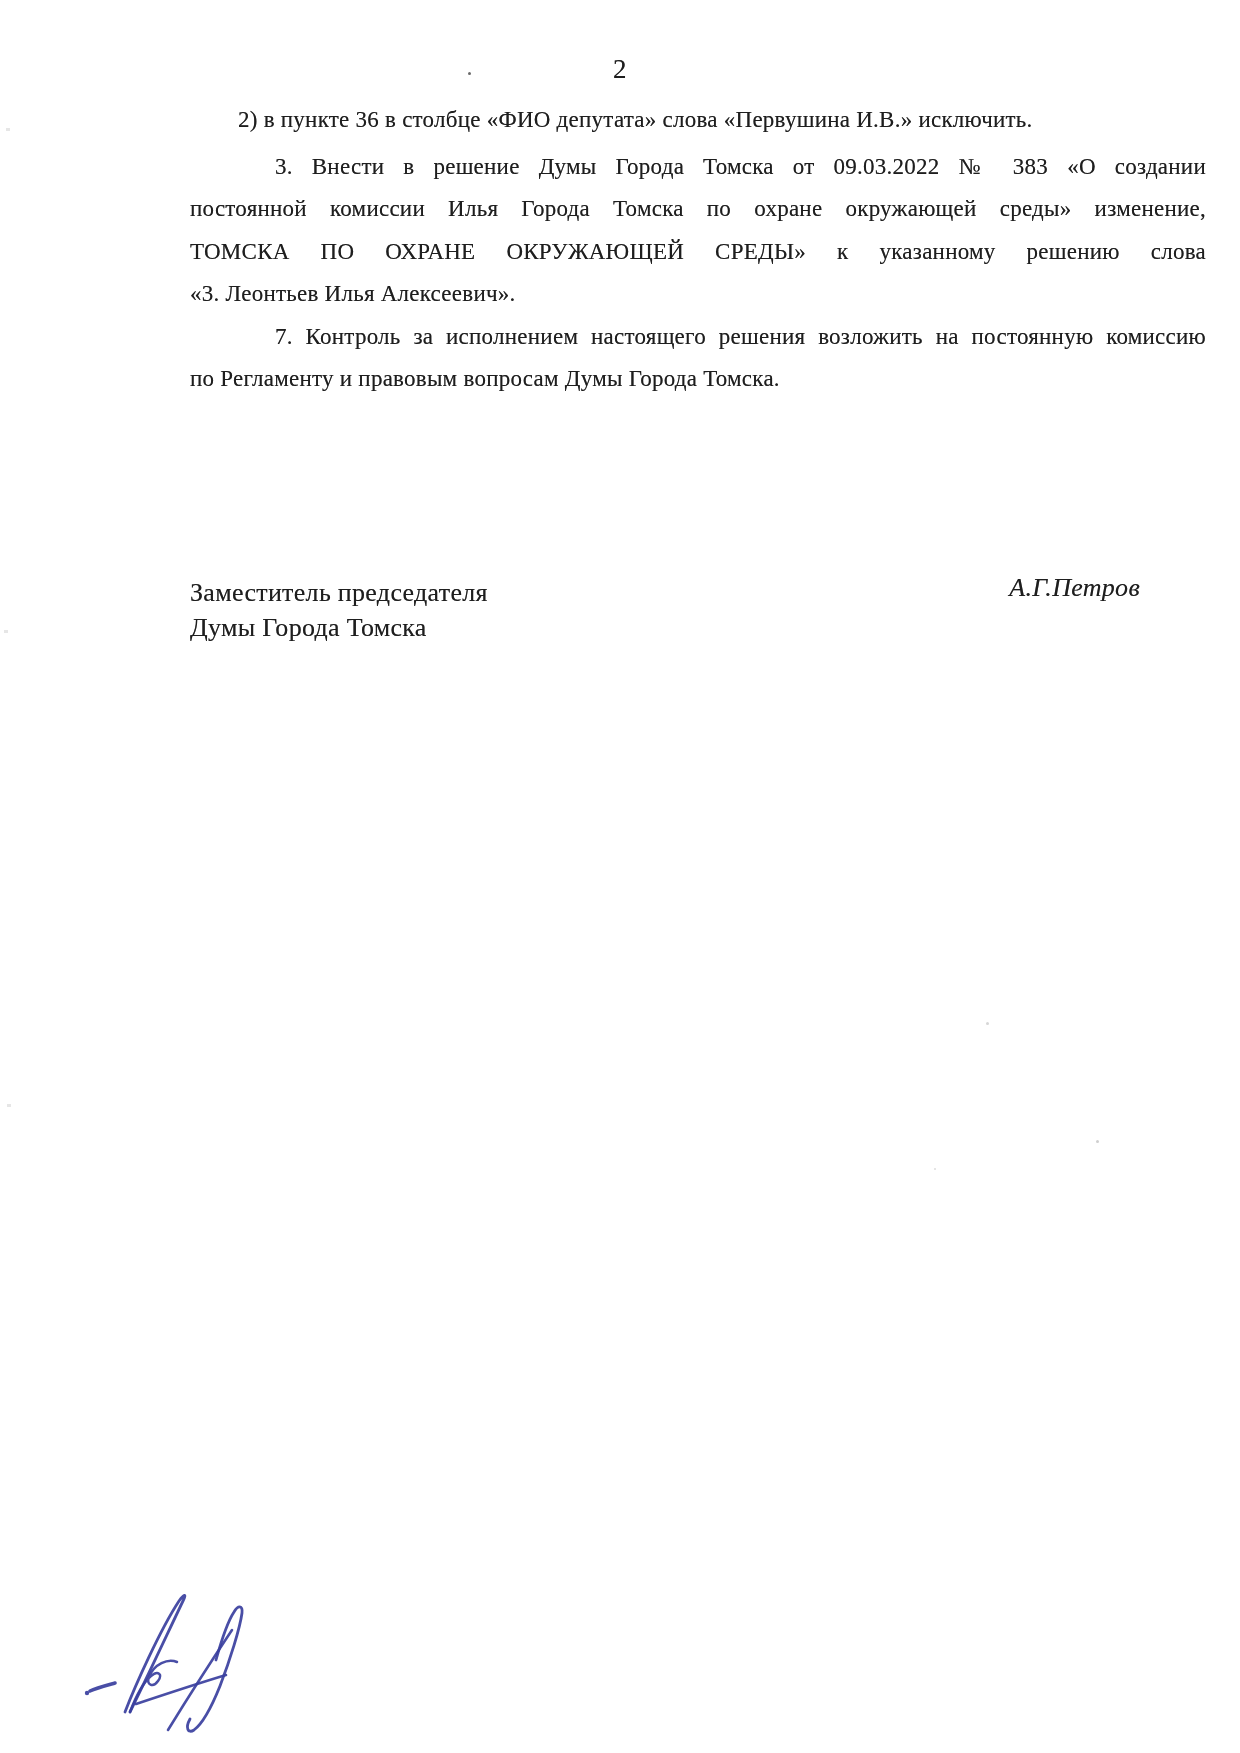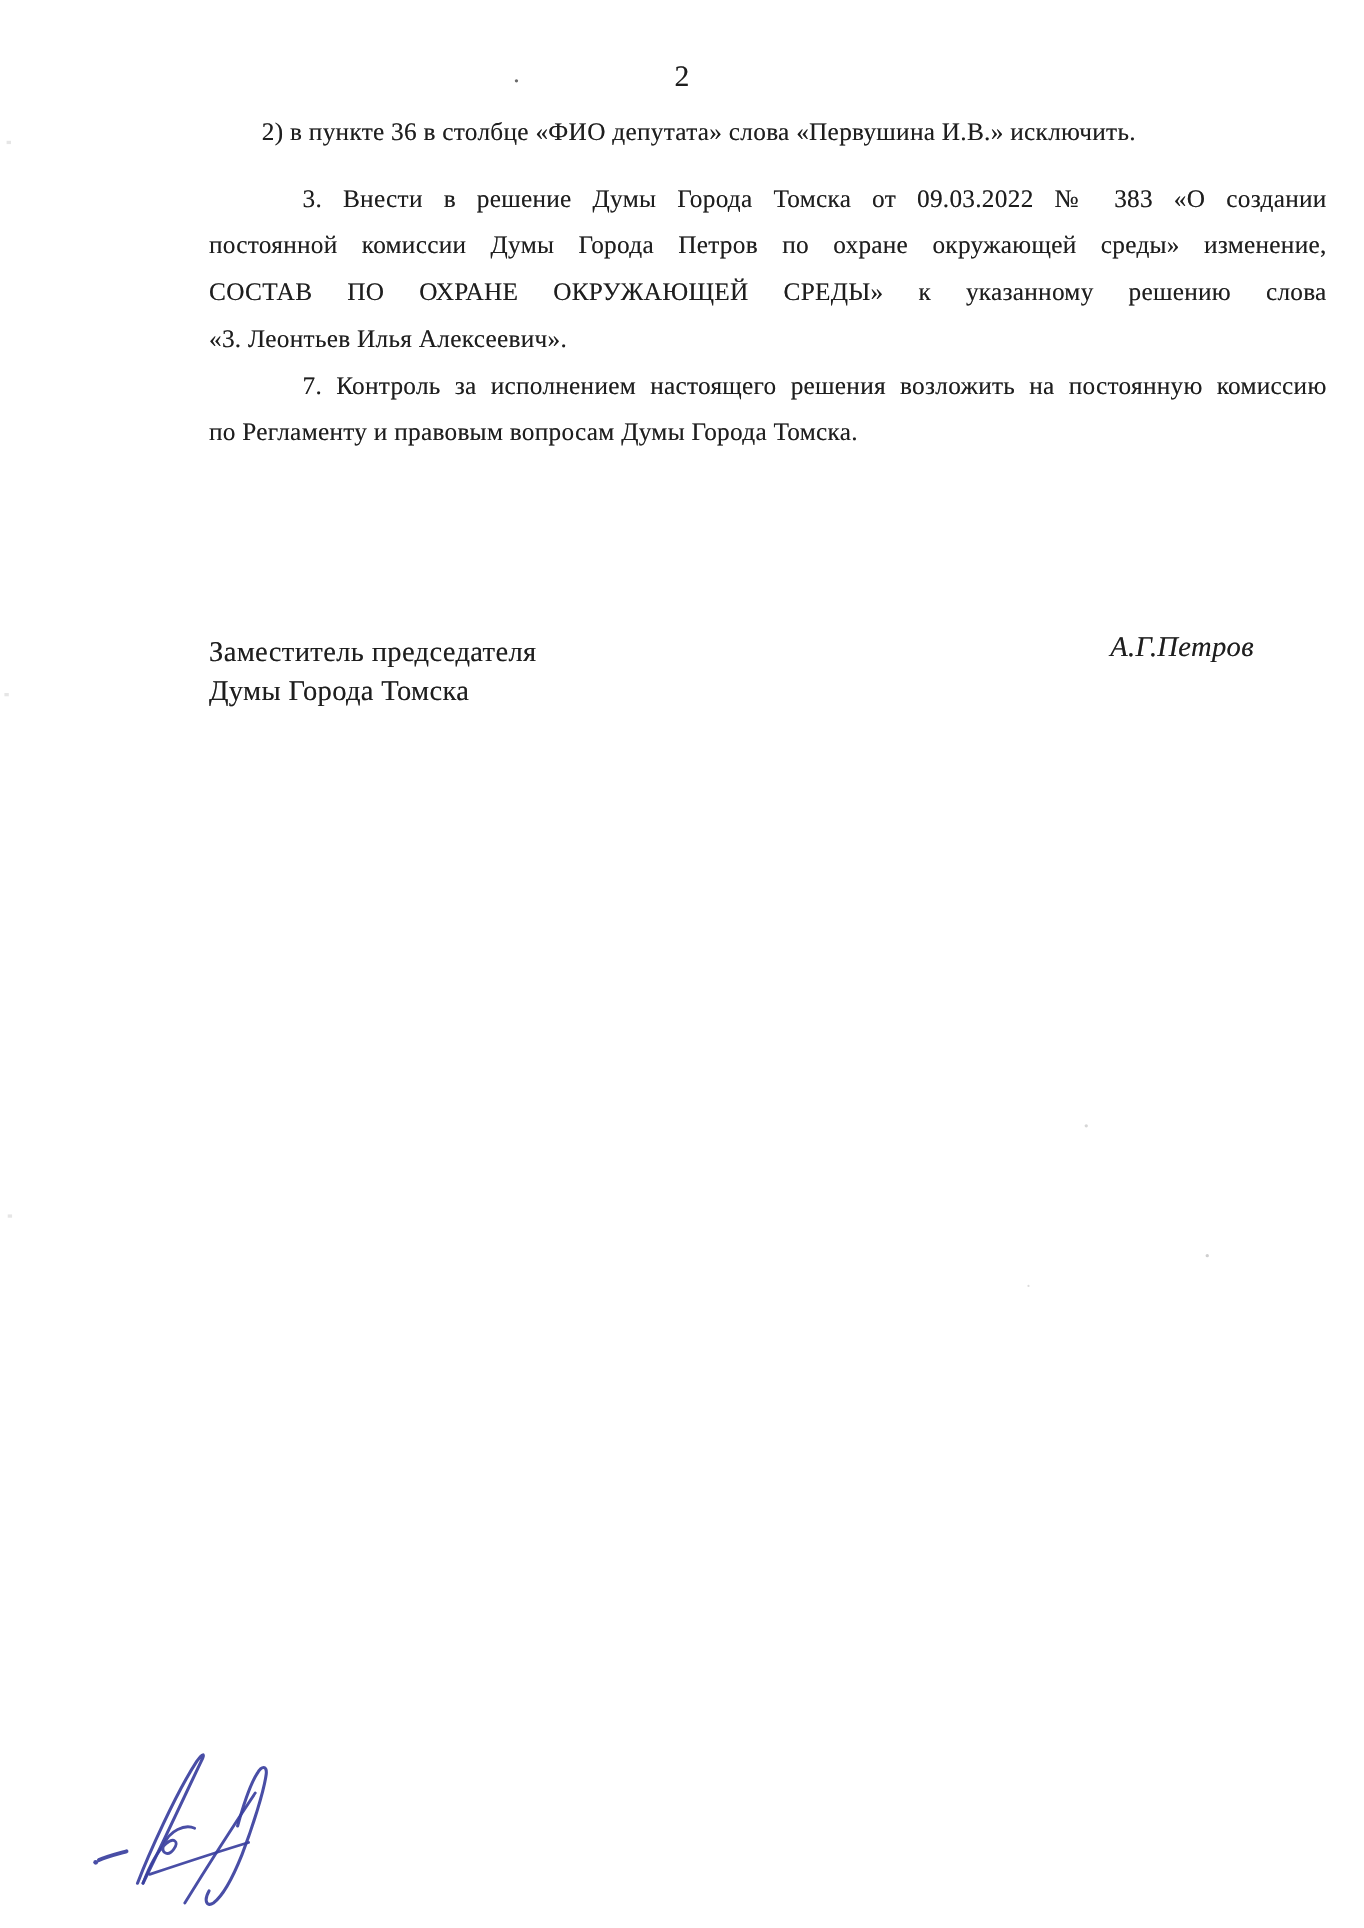--- a/index.html
+++ b/index.html
@@ -41,21 +41,21 @@
     white-space: normal;
     text-shadow: 0 0 0.6px rgba(25,25,25,0.55);
     overflow: visible;
   }
   .line.justify {
     text-align: justify;
     text-align-last: justify;
   }
   .line.indent { padding-left: 85px; }
   .line.indent-sm { padding-left: 48px; }
-  .line.gap-before { margin-top: 18px; }
+  .line.gap-before { margin-top: 4px; }
 
   .sig-block-left {
     position: absolute;
     left: 190px;
     top: 552px;
     font-size: 26px;
     line-height: 35px;
     letter-spacing: 0.3px;
     text-shadow: 0 0 0.6px rgba(25,25,25,0.55);
     margin-top: 23px;
@@ -116,22 +116,22 @@
   <div class="speck s2"></div>
   <div class="speck s3"></div>
   <div class="speck s4"></div>
   <div class="edge-mark e1"></div>
   <div class="edge-mark e2"></div>
   <div class="edge-mark e3"></div>
 
   <div class="body-text">
     <p class="line indent-sm">2) в пункте 36 в столбце «ФИО депутата» слова «Первушина И.В.» исключить.</p>
     <p class="line indent justify gap-before">3. Внести в решение Думы Города Томска от 09.03.2022 № 383 «О создании</p>
-    <p class="line justify">постоянной комиссии Думы Города Петров по охране окружающей среды» изменение,</p>
-    <p class="line justify">СОСТАВ ПО ОХРАНЕ ОКРУЖАЮЩЕЙ СРЕДЫ» к указанному решению слова</p>
+    <p class="line justify">постоянной комиссии Илья Города Томска по охране окружающей среды» изменение,</p>
+    <p class="line justify">ТОМСКА ПО ОХРАНЕ ОКРУЖАЮЩЕЙ СРЕДЫ» к указанному решению слова</p>
     <p class="line">«3. Леонтьев Илья Алексеевич».</p>
     <p class="line indent justify">7. Контроль за исполнением настоящего решения возложить на постоянную комиссию</p>
     <p class="line">по Регламенту и правовым вопросам Думы Города Томска.</p>
   </div>
 
   <div class="sig-block-left">
     <div>Заместитель председателя</div>
     <div>Думы Города Томска</div>
   </div>
 

